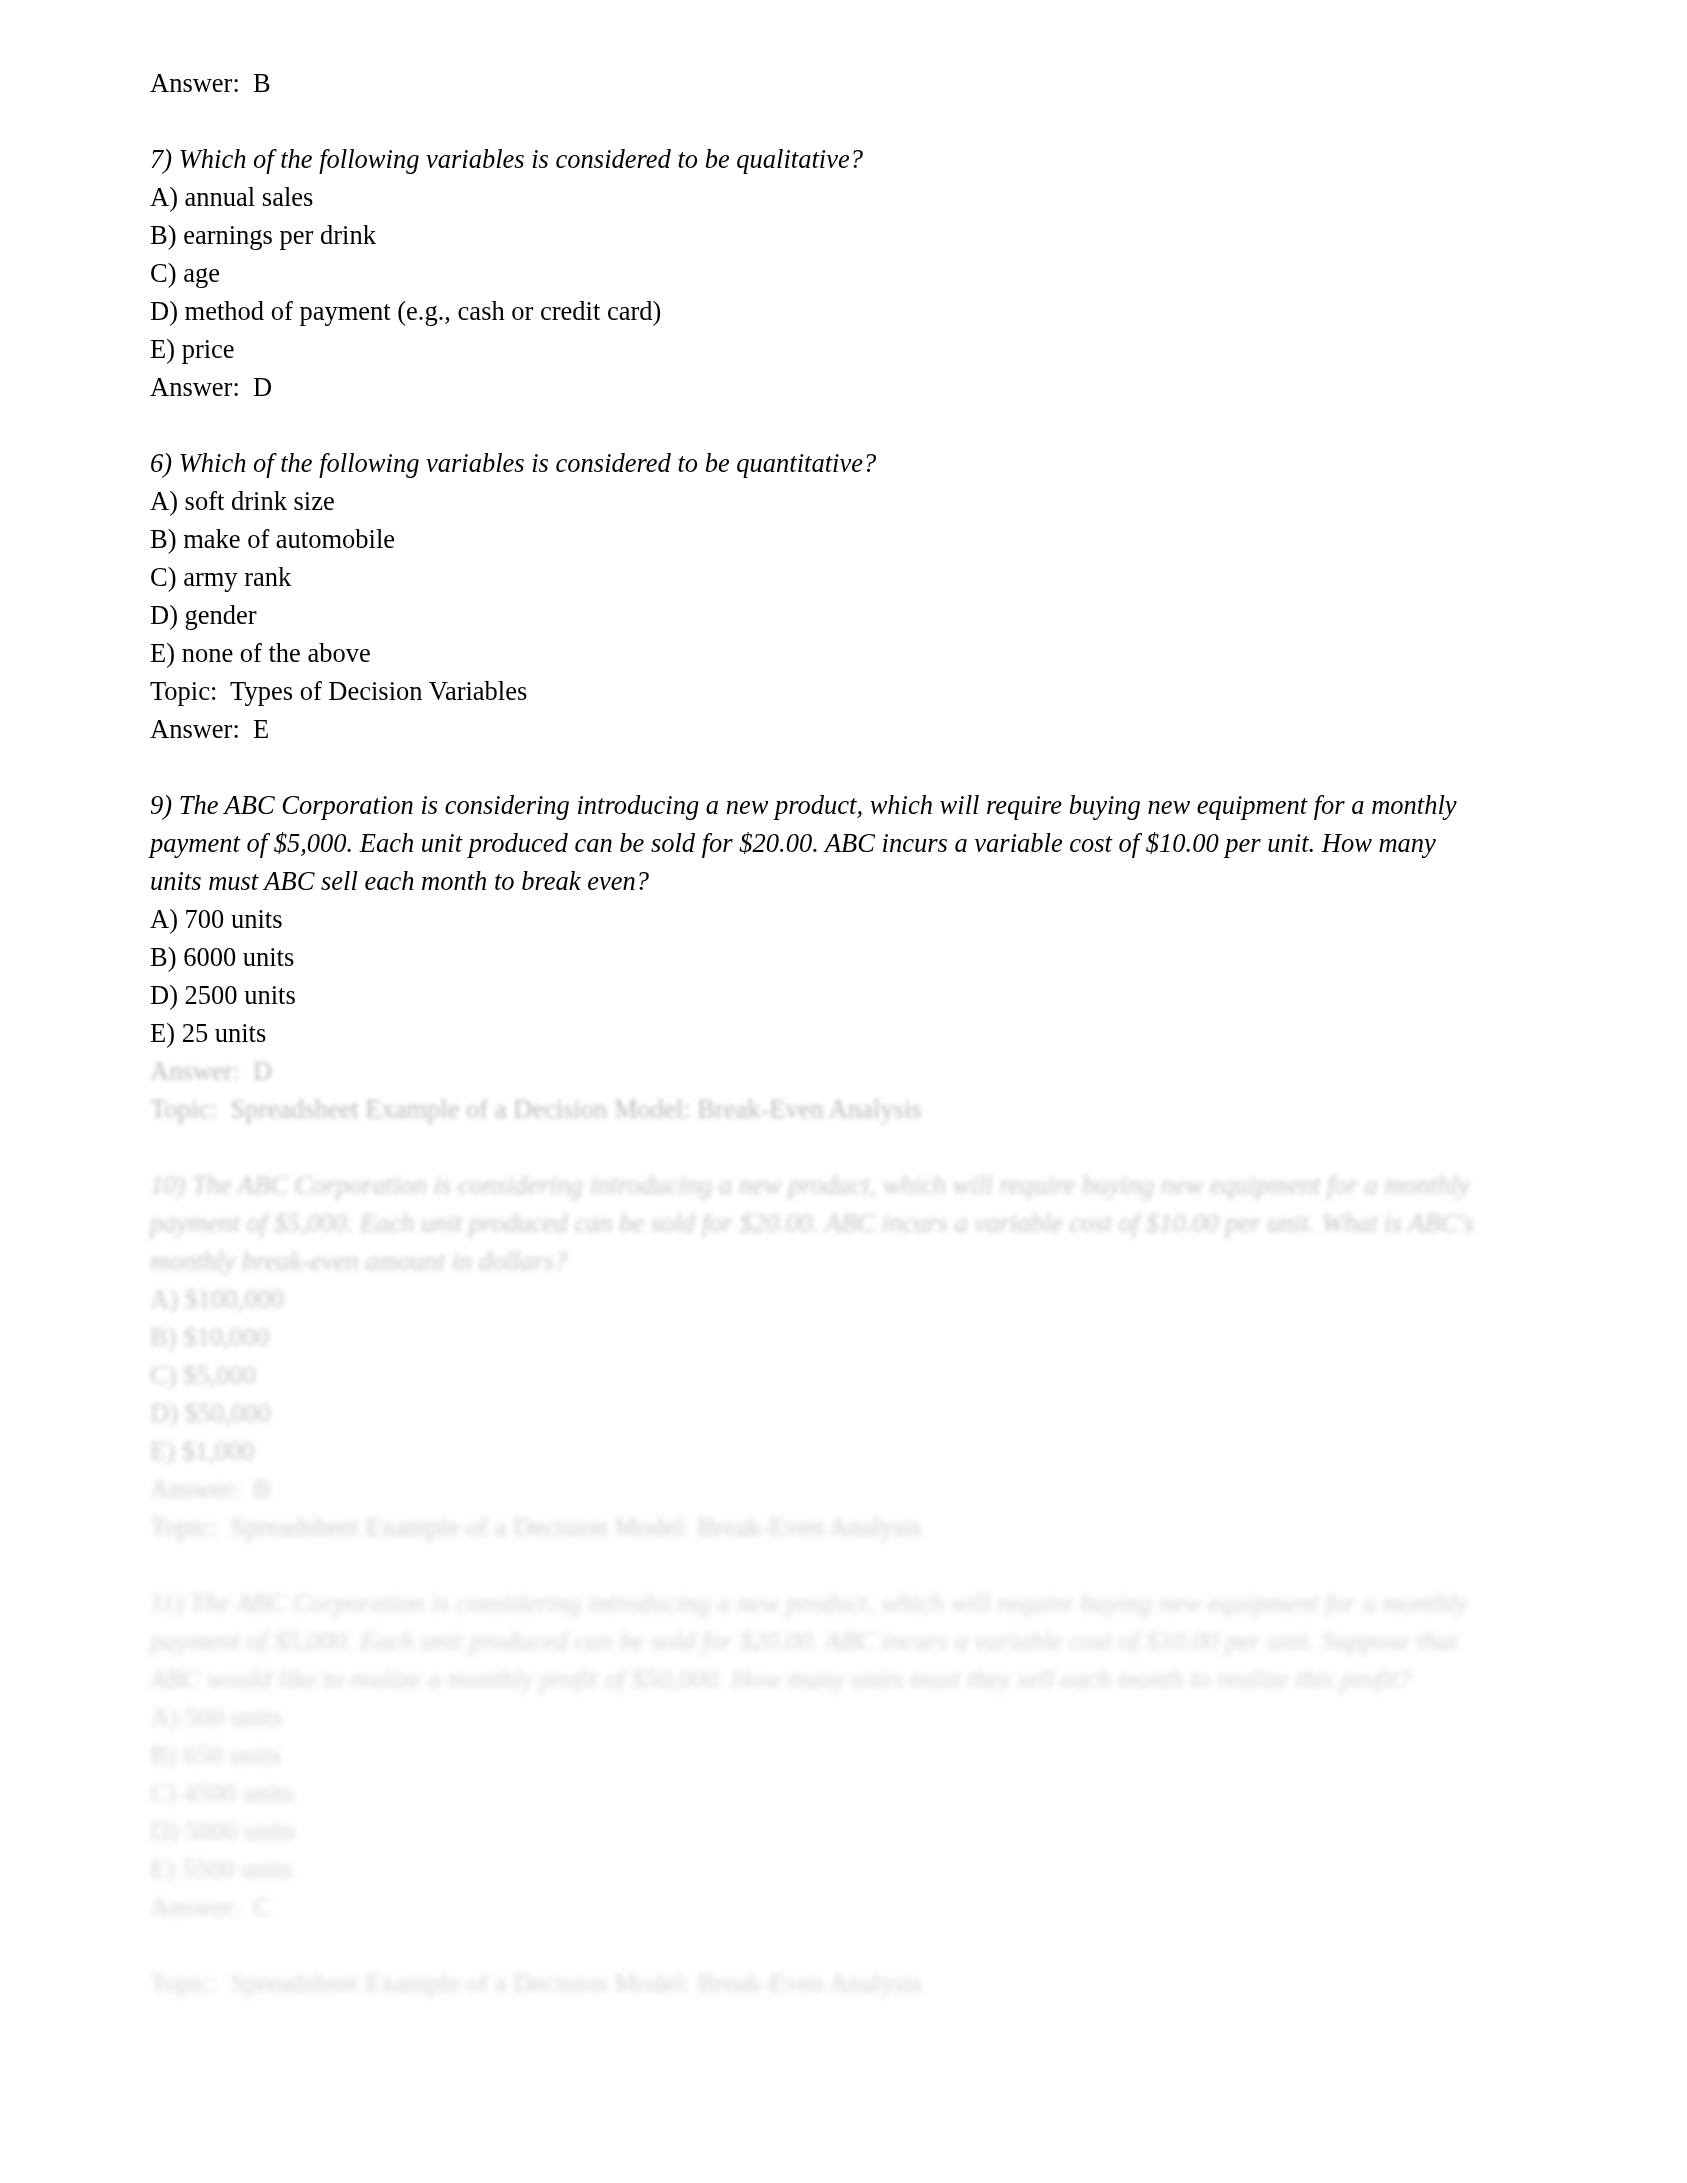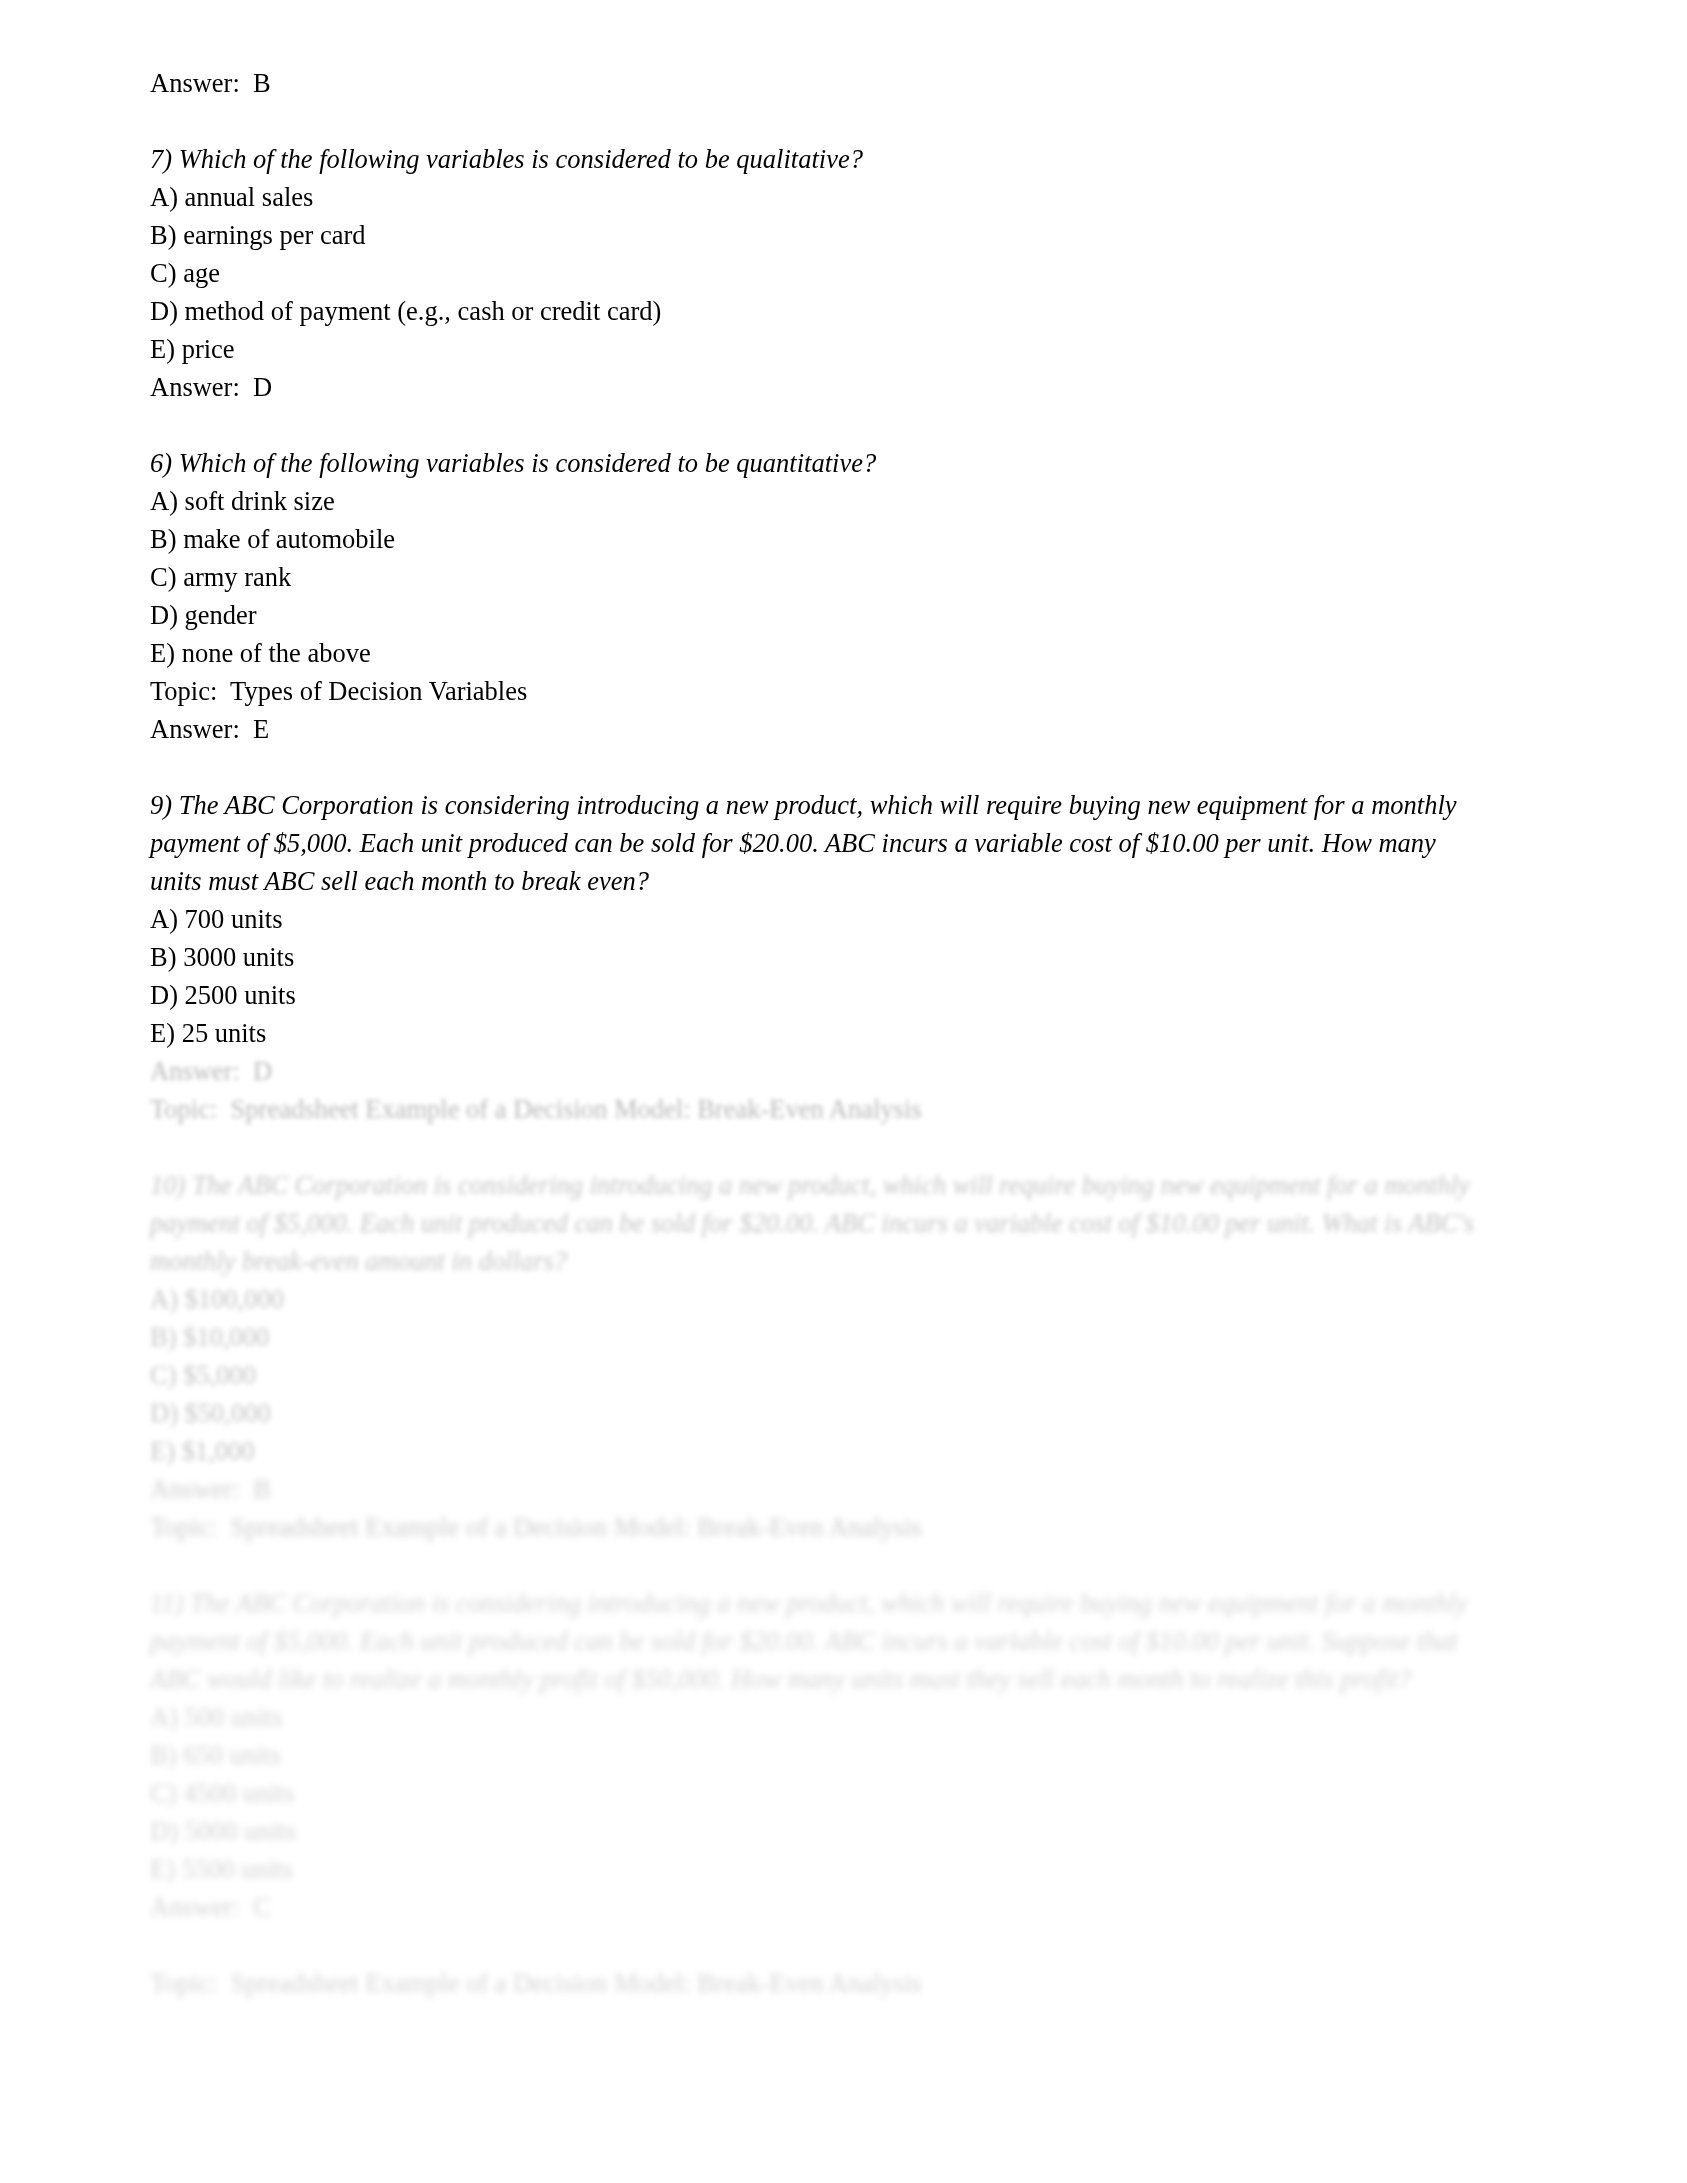--- a/index.html
+++ b/index.html
@@ -69,42 +69,42 @@
 
 <div class="page">
   <div class="doc-body">
 
     <p class="line">Answer:  B</p>
 
     <div class="spacer"></div>
 
     <p class="para">7) Which of the following variables is considered to be qualitative?</p>
     <p class="line">A) annual sales</p>
-    <p class="line">B) earnings per card</p>
+    <p class="line">B) earnings per drink</p>
     <p class="line">C) age</p>
     <p class="line">D) method of payment (e.g., cash or credit card)</p>
     <p class="line">E) price</p>
     <p class="line">Answer:  D</p>
 
     <div class="spacer"></div>
 
     <p class="para">6) Which of the following variables is considered to be quantitative?</p>
     <p class="line">A) soft drink size</p>
     <p class="line">B) make of automobile</p>
     <p class="line">C) army rank</p>
     <p class="line">D) gender</p>
     <p class="line">E) none of the above</p>
     <p class="line">Topic:  Types of Decision Variables</p>
     <p class="line">Answer:  E</p>
 
     <div class="spacer"></div>
 
     <p class="para">9) The ABC Corporation is considering introducing a new product, which will require buying new equipment for a monthly payment of $5,000.  Each unit produced can be sold for $20.00.  ABC incurs a variable cost of $10.00 per unit.  How many units must ABC sell each month to break even?</p>
     <p class="line">A) 700 units</p>
-    <p class="line">B) 3000 units</p>
+    <p class="line">B) 6000 units</p>
     <p class="line">D) 2500 units</p>
     <p class="line">E) 25 units</p>
     <p class="line blur-1">Answer:  D</p>
     <p class="line blur-1">Topic:  Spreadsheet Example of a Decision Model: Break-Even Analysis</p>
 
     <div class="spacer"></div>
 
     <p class="para blur-2">10) The ABC Corporation is considering introducing a new product, which will require buying new equipment for a monthly payment of $5,000.  Each unit produced can be sold for $20.00.  ABC incurs a variable cost of $10.00 per unit.  What is ABC's monthly break-even amount in dollars?</p>
     <p class="line blur-2">A) $100,000</p>
     <p class="line blur-2">B) $10,000</p>

